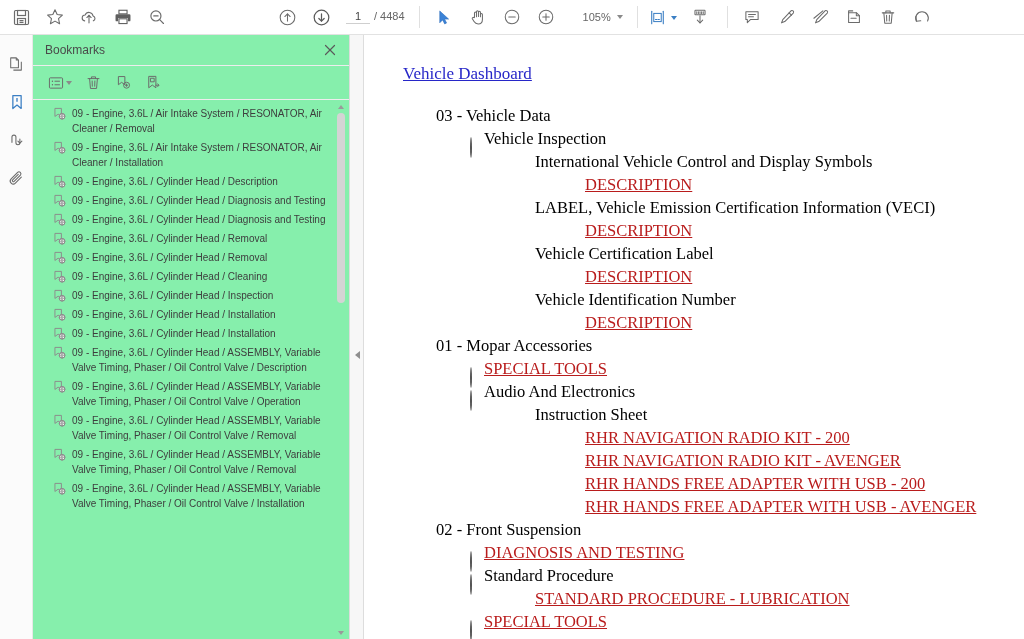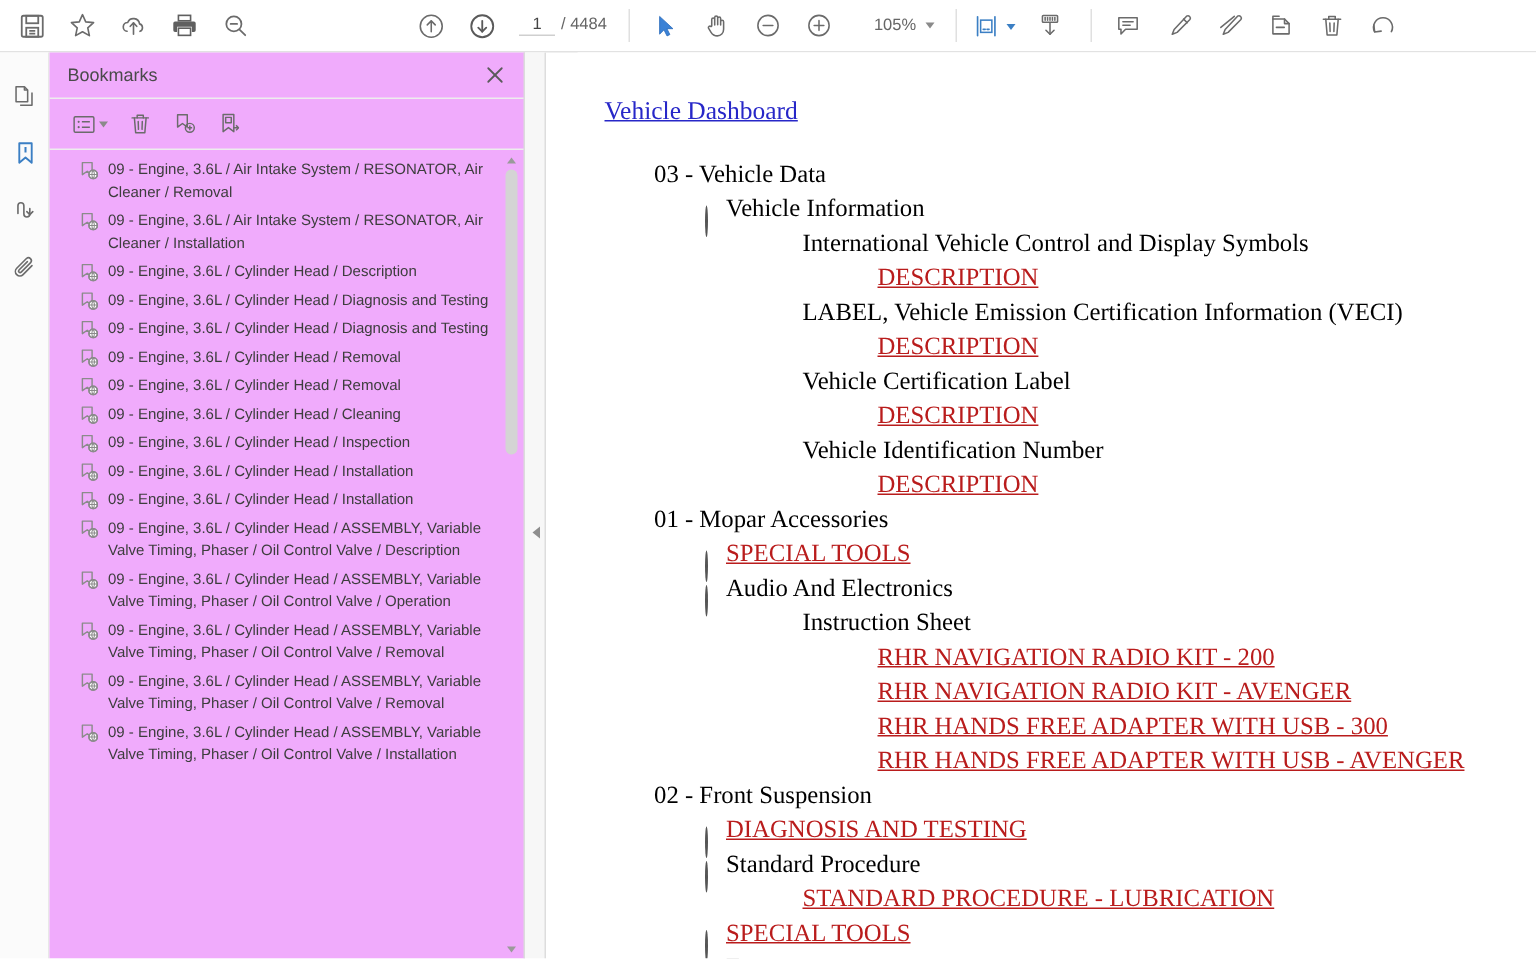--- a/index.html
+++ b/index.html
@@ -65,21 +65,21 @@
   .rail-btn {
     width: 33px; height: 38px;
     display: flex; align-items: center; justify-content: center;
     cursor: pointer;
   }
 
   
   .panel {
     position: absolute; top: 35px; left: 33px;
     width: 317px; height: 604px;
-    background: #f0abfc;
+    background: #86efac;
     border-right: 1px solid #dcdcdc;
     display: flex; flex-direction: column;
   }
   .panel-head {
     height: 31px; flex: 0 0 31px;
     display: flex; align-items: center;
     padding: 0 10px 0 12px;
     border-bottom: 1px solid #ededed;
   }
   .panel-title { font-size: 12px; color: #4a4a4a; flex: 1; }
@@ -658,42 +658,42 @@
       <span class="arrow-left"></span>
     </div>
   </div>
 
   <div class="docview">
     <div class="page">
       <a class="doc-title">Vehicle Dashboard</a>
       <div id="outline-root">
           <ul class="lvl lvl1">
             <li class="node"><span class="bullet"><span class="b-disc"></span></span><span class="node-label">03 - Vehicle Data</span><ul class="lvl lvl2">
-                <li class="node"><span class="bullet"><span class="b-circle"></span></span><span class="node-label">Vehicle Information</span><ul class="lvl lvl3">
+                <li class="node"><span class="bullet"><span class="b-circle"></span></span><span class="node-label">Vehicle Inspection</span><ul class="lvl lvl3">
                     <li class="node"><span class="bullet"><span class="b-square"></span></span><span class="node-label">International Vehicle Control and Display Symbols</span><ul class="lvl lvl4">
                         <li class="node"><span class="bullet"><span class="b-square"></span></span><span class="node-link">DESCRIPTION</span></li>
                       </ul></li>
                     <li class="node"><span class="bullet"><span class="b-square"></span></span><span class="node-label">LABEL, Vehicle Emission Certification Information (VECI)</span><ul class="lvl lvl4">
                         <li class="node"><span class="bullet"><span class="b-square"></span></span><span class="node-link">DESCRIPTION</span></li>
                       </ul></li>
                     <li class="node"><span class="bullet"><span class="b-square"></span></span><span class="node-label">Vehicle Certification Label</span><ul class="lvl lvl4">
                         <li class="node"><span class="bullet"><span class="b-square"></span></span><span class="node-link">DESCRIPTION</span></li>
                       </ul></li>
                     <li class="node"><span class="bullet"><span class="b-square"></span></span><span class="node-label">Vehicle Identification Number</span><ul class="lvl lvl4">
                         <li class="node"><span class="bullet"><span class="b-square"></span></span><span class="node-link">DESCRIPTION</span></li>
                       </ul></li>
                   </ul></li>
               </ul></li>
             <li class="node"><span class="bullet"><span class="b-disc"></span></span><span class="node-label">01 - Mopar Accessories</span><ul class="lvl lvl2">
                 <li class="node"><span class="bullet"><span class="b-circle"></span></span><span class="node-link">SPECIAL TOOLS</span></li>
                 <li class="node"><span class="bullet"><span class="b-circle"></span></span><span class="node-label">Audio And Electronics</span><ul class="lvl lvl3">
                     <li class="node"><span class="bullet"><span class="b-square"></span></span><span class="node-label">Instruction Sheet</span><ul class="lvl lvl4">
                         <li class="node"><span class="bullet"><span class="b-square"></span></span><span class="node-link">RHR NAVIGATION RADIO KIT - 200</span></li>
                         <li class="node"><span class="bullet"><span class="b-square"></span></span><span class="node-link">RHR NAVIGATION RADIO KIT - AVENGER</span></li>
-                        <li class="node"><span class="bullet"><span class="b-square"></span></span><span class="node-link">RHR HANDS FREE ADAPTER WITH USB - 300</span></li>
+                        <li class="node"><span class="bullet"><span class="b-square"></span></span><span class="node-link">RHR HANDS FREE ADAPTER WITH USB - 200</span></li>
                         <li class="node"><span class="bullet"><span class="b-square"></span></span><span class="node-link">RHR HANDS FREE ADAPTER WITH USB - AVENGER</span></li>
                       </ul></li>
                   </ul></li>
               </ul></li>
             <li class="node"><span class="bullet"><span class="b-disc"></span></span><span class="node-label">02 - Front Suspension</span><ul class="lvl lvl2">
                 <li class="node"><span class="bullet"><span class="b-circle"></span></span><span class="node-link">DIAGNOSIS AND TESTING</span></li>
                 <li class="node"><span class="bullet"><span class="b-circle"></span></span><span class="node-label">Standard Procedure</span><ul class="lvl lvl3">
                     <li class="node"><span class="bullet"><span class="b-square"></span></span><span class="node-link">STANDARD PROCEDURE - LUBRICATION</span></li>
                   </ul></li>
                 <li class="node"><span class="bullet"><span class="b-circle"></span></span><span class="node-link">SPECIAL TOOLS</span></li>

